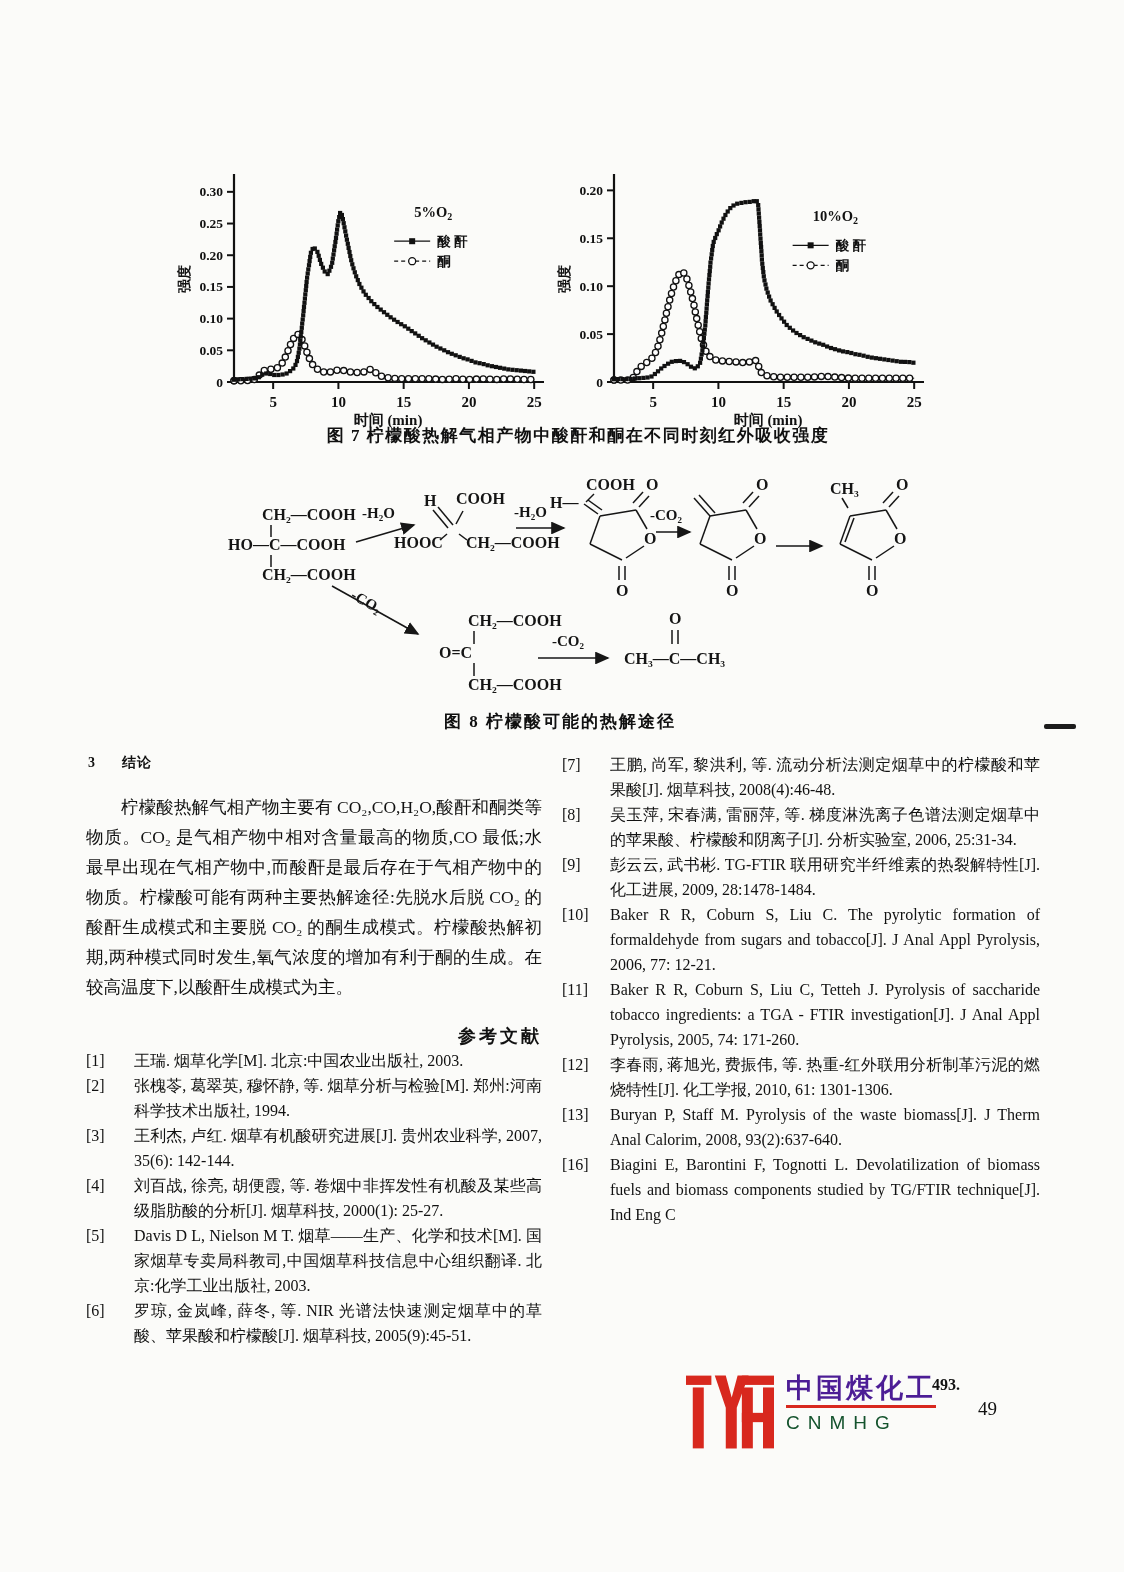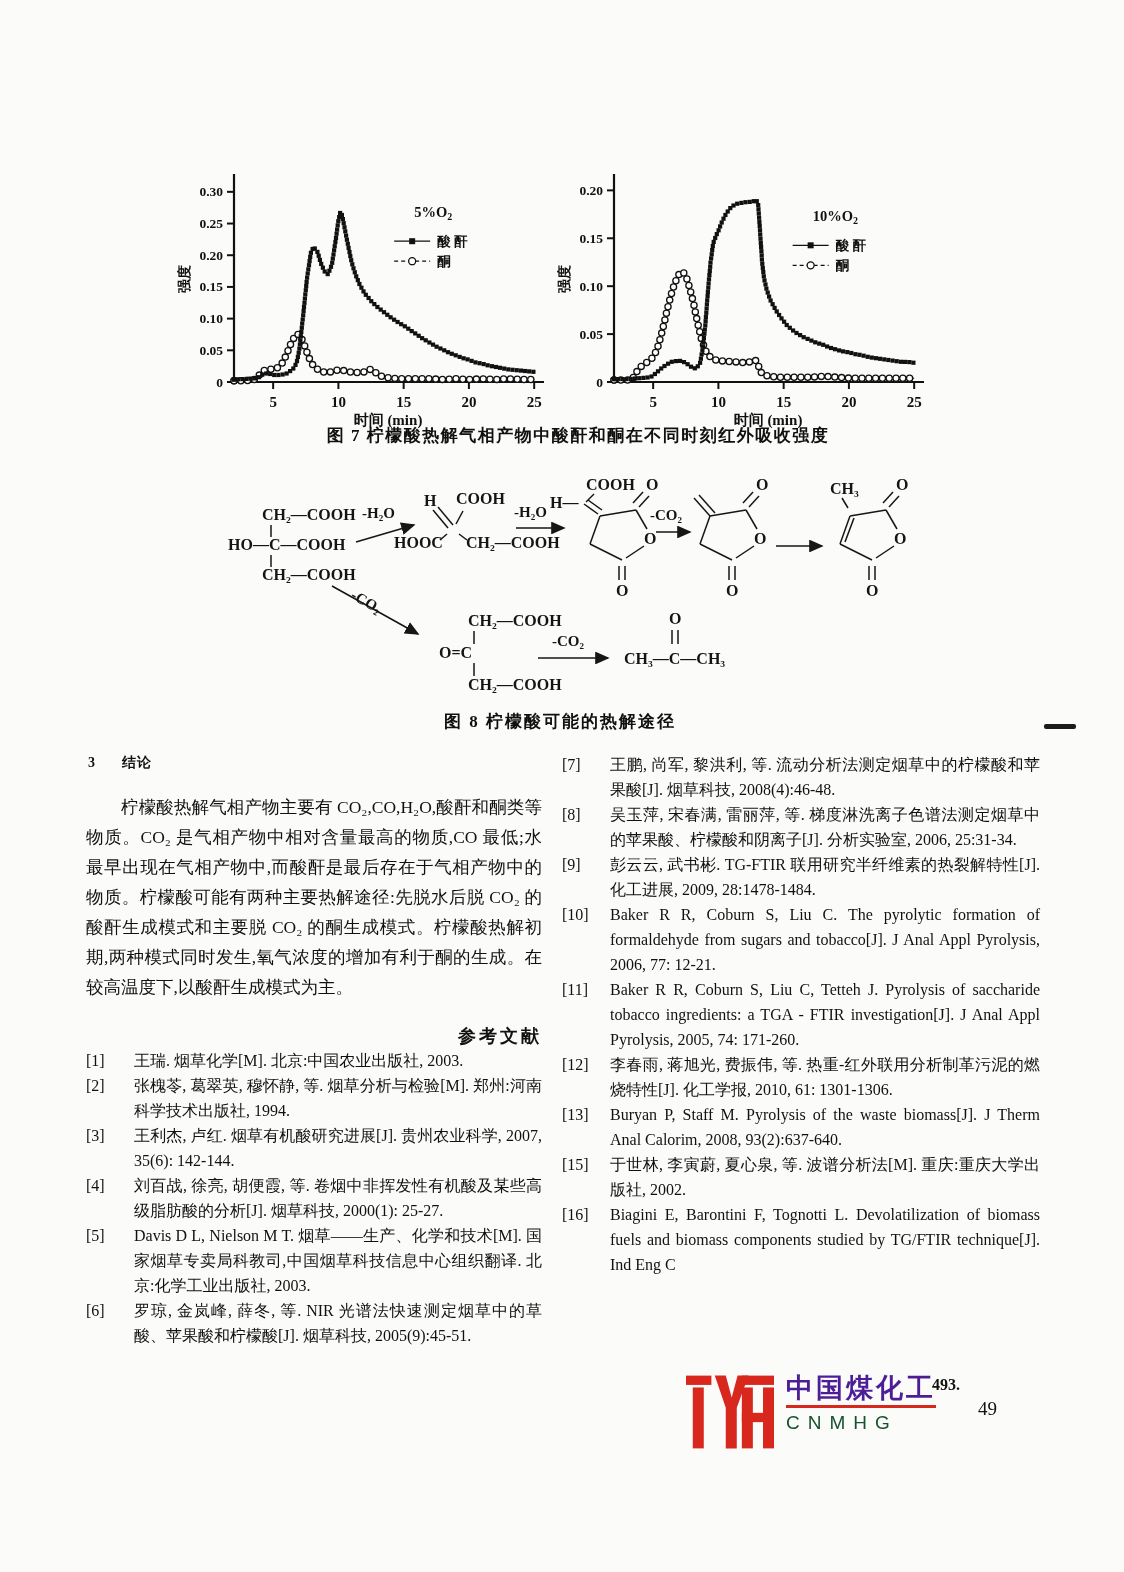--- a/index.html
+++ b/index.html
@@ -700,24 +700,20 @@
       </div>
     <div class="ref">
         <span class="num">[12]</span>
         <span class="txt">李春雨, 蒋旭光, 费振伟, 等. 热重-红外联用分析制革污泥的燃烧特性[J]. 化工学报, 2010, 61: 1301-1306.</span>
       </div>
     <div class="ref">
         <span class="num">[13]</span>
         <span class="txt">Buryan P, Staff M. Pyrolysis of the waste biomass[J]. J Therm Anal Calorim, 2008, 93(2):637-640.</span>
       </div>
     <div class="ref">
-        <span class="num">[15]</span>
-        <span class="txt">于世林, 李寅蔚, 夏心泉, 等. 波谱分析法[M]. 重庆:重庆大学出版社, 2002.</span>
-      </div>
-    <div class="ref">
         <span class="num">[16]</span>
         <span class="txt">Biagini E, Barontini F, Tognotti L. Devolatilization of biomass fuels and biomass components studied by TG/FTIR technique[J]. Ind Eng C</span>
       </div>
   </div>
 
   <div class="logo">
     <svg class="logo-mark" viewBox="0 0 104 86">
       <g fill="#d8281e">
         <rect x="0" y="0" width="30" height="11"></rect>
         <rect x="8" y="14" width="13" height="72"></rect>

